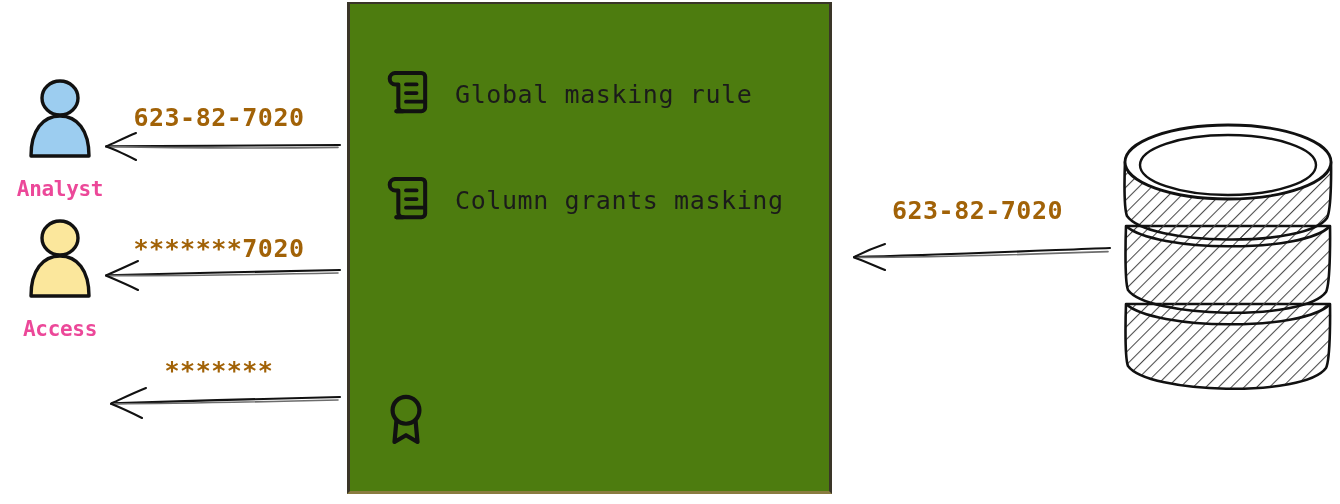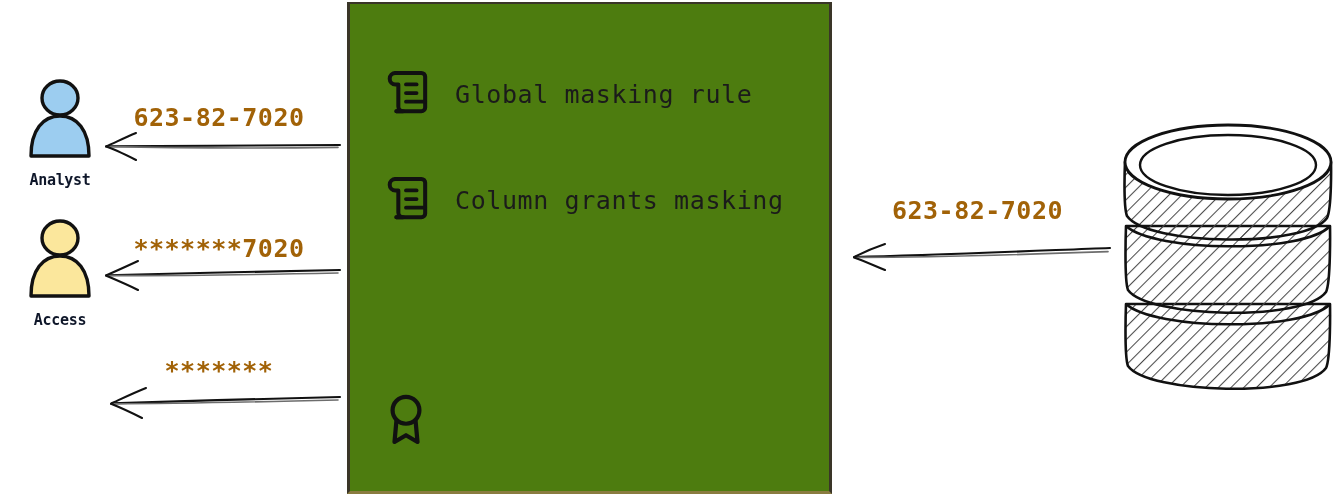--- a/index.html
+++ b/index.html
@@ -23,24 +23,24 @@
     text-align: center;
   }
   .actor .avatar {
     display: block;
     margin: 0 auto;
     width: 72px;
     height: 86px;
   }
   .actor .actor-label {
     display: block;
-    margin-top: 7px;
-    font-size: 15px;
+    margin-top: 13px;
+    font-size: 21px;
     font-weight: 700;
-    color: #0f172a;
+    color: #ec4899;
     letter-spacing: -0.3px;
     font-family: "DejaVu Sans Mono", "Liberation Mono", monospace;
   }
 
   
   .flow {
     position: absolute;
     height: 60px;
   }
   .flow svg { display: block; overflow: visible; }

